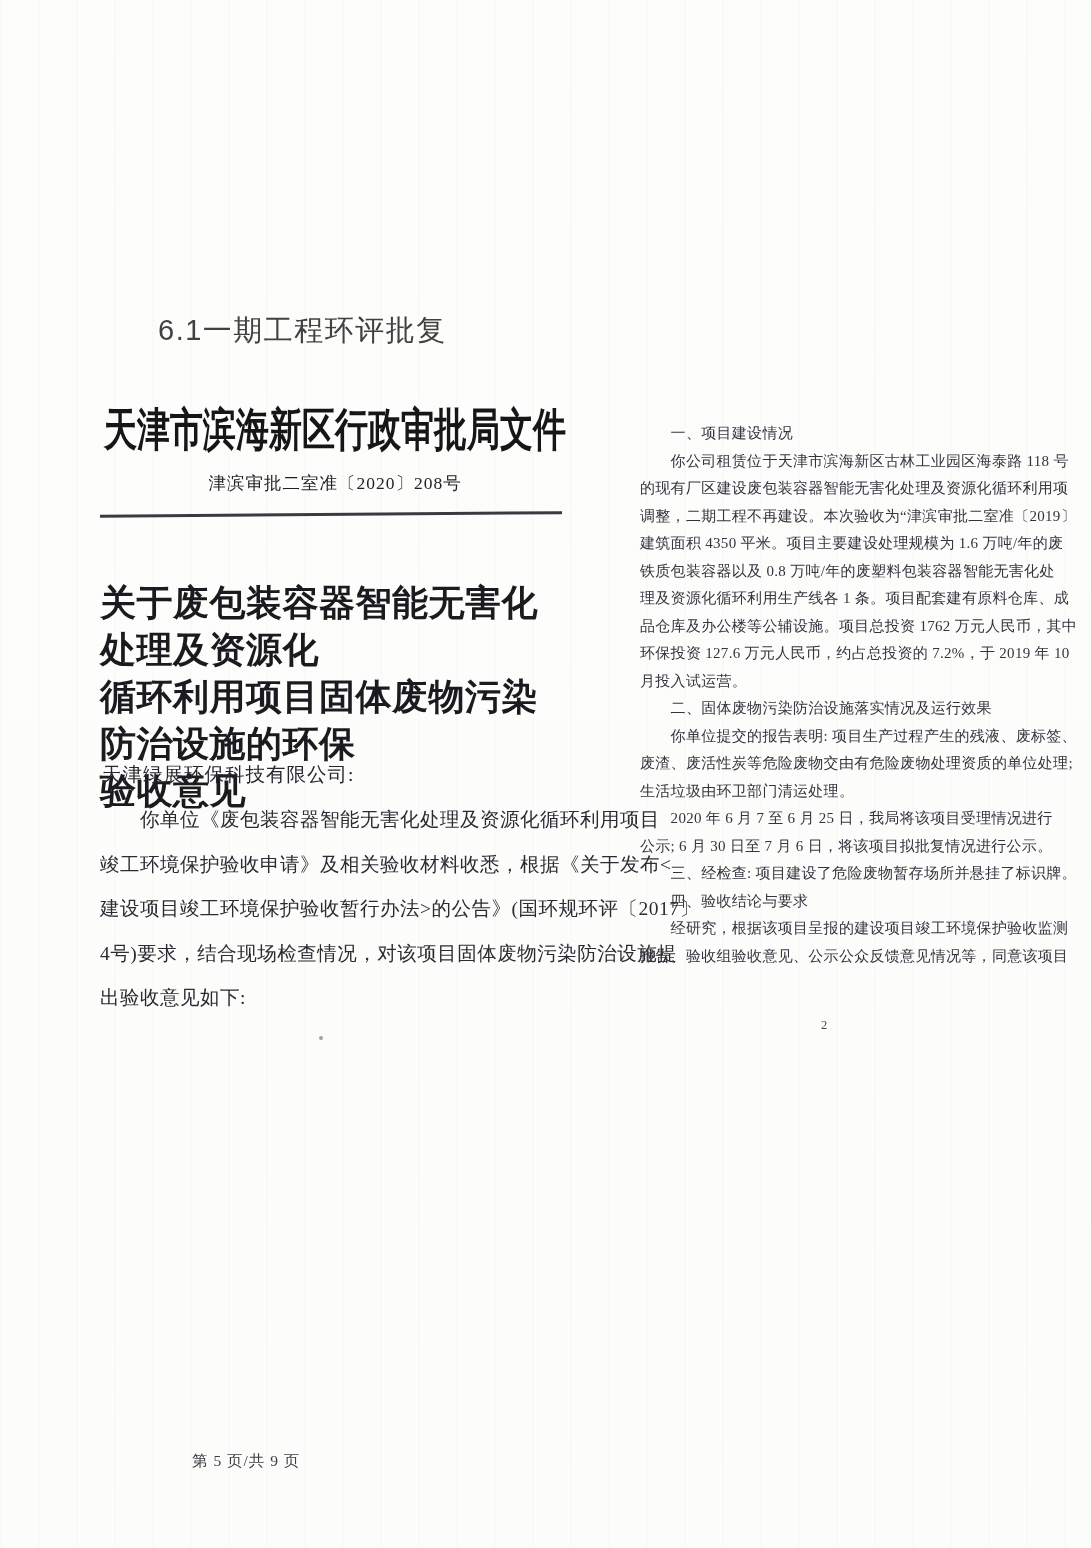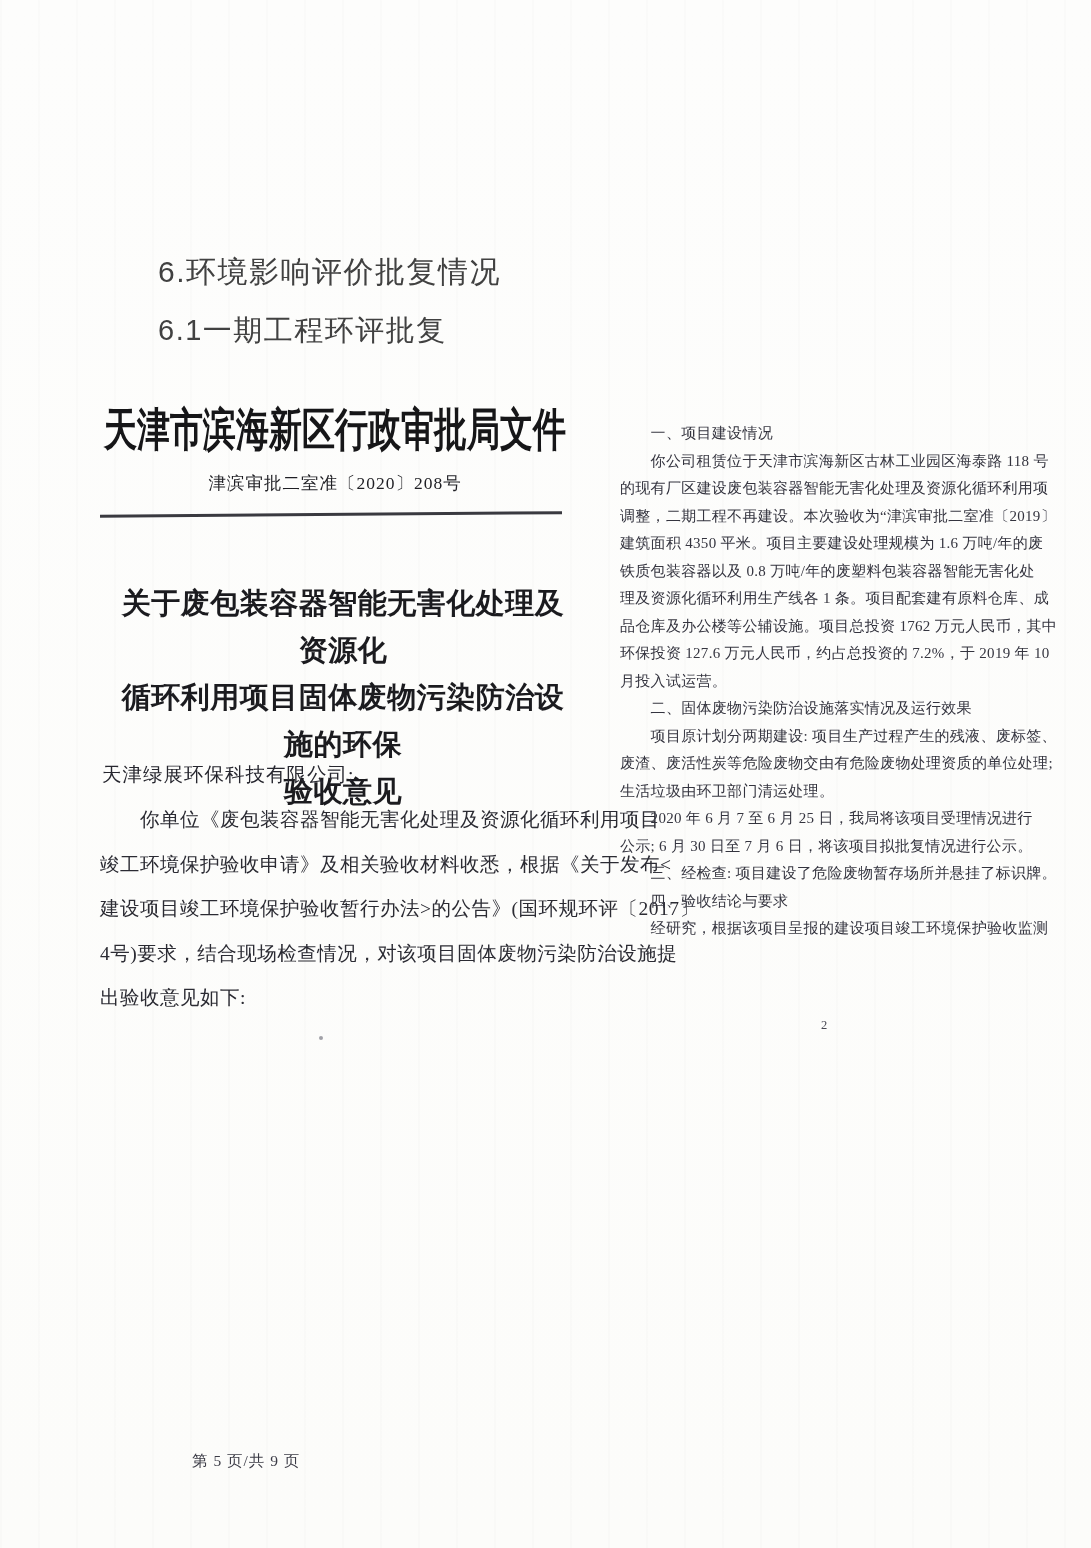--- a/index.html
+++ b/index.html
@@ -33,59 +33,58 @@
   .doc-number{
     position:absolute;left:100px;top:471px;width:470px;
     text-align:center;font-size:17.5px;font-weight:normal;color:#1f1f24;
     letter-spacing:1px;white-space:nowrap;
   }
   .red-rule{
     position:absolute;left:100px;top:513px;width:462px;height:3px;
     background:#3a3a40;transform:rotate(-0.45deg);
   }
   .notice-title{
-    position:absolute;left:108px;top:580px;width:470px;
-    text-align:center;font-size:29px;font-weight:bold;color:#1b1b1f;
+    position:absolute;left:100px;top:580px;width:470px;
+    text-align:left;font-size:36px;font-weight:bold;color:#1b1b1f;
     line-height:47px;letter-spacing:0.5px;
   }
   .salutation{
     position:absolute;left:102px;top:761px;
     font-size:19.5px;color:#26262e;letter-spacing:1px;white-space:nowrap;
   }
   .left-body{
     position:absolute;left:100px;top:798px;width:478px;
     font-size:19.5px;color:#2b2b33;line-height:44.5px;
     letter-spacing:0.5px;
   }
   .left-body div{white-space:nowrap;}
   .right-page{
     position:absolute;left:620px;top:420px;width:428px;
     font-size:15px;color:#34343f;line-height:27.5px;
     letter-spacing:0.3px;
   }
-  .right-page div{white-space:nowrap;}
+  .right-page div{white-space:nowrap;margin-left:20px;}
   .inner-page-number{
     position:absolute;left:821px;top:1018px;
     font-size:12.5px;color:#474752;
   }
   .scan-speck{
     position:absolute;left:319px;top:1036px;width:4px;height:4px;
     border-radius:50%;background:#8a8a92;opacity:0.8;
   }
   .page-footer{
     position:absolute;left:192px;top:1451px;
     font-size:15.5px;color:#3b3b46;letter-spacing:1px;white-space:nowrap;
   }
 </style>
 </head>
 <body>
 
 <div class="scan-page">
 
-  <div id="h-section" class="sec-heading">6.环境影响评价批复情况</div>
 
   <div id="h-subsection" class="sec-heading">6.1一期工程环评批复</div>
 
   <div class="agency-header">天津市滨海新区行政审批局文件</div>
 
   <div class="doc-number">津滨审批二室准〔2020〕208号</div>
 
   <div class="red-rule"></div>
 
   <div class="notice-title">
@@ -109,28 +108,29 @@
       <div>　　你公司租赁位于天津市滨海新区古林工业园区海泰路 118 号</div>
       <div>的现有厂区建设废包装容器智能无害化处理及资源化循环利用项</div>
       <div>调整，二期工程不再建设。本次验收为“津滨审批二室准〔2019〕</div>
       <div>建筑面积 4350 平米。项目主要建设处理规模为 1.6 万吨/年的废</div>
       <div>铁质包装容器以及 0.8 万吨/年的废塑料包装容器智能无害化处</div>
       <div>理及资源化循环利用生产线各 1 条。项目配套建有原料仓库、成</div>
       <div>品仓库及办公楼等公辅设施。项目总投资 1762 万元人民币，其中</div>
       <div>环保投资 127.6 万元人民币，约占总投资的 7.2%，于 2019 年 10</div>
       <div>月投入试运营。</div>
       <div>　　二、固体废物污染防治设施落实情况及运行效果</div>
-      <div>　　项目原计划分两期建设: 项目生产过程产生的残液、废标签、</div>
+      <div>　　你单位提交的报告表明: 项目生产过程产生的残液、废标签、</div>
       <div>废渣、废活性炭等危险废物交由有危险废物处理资质的单位处理;</div>
       <div>生活垃圾由环卫部门清运处理。</div>
       <div>　　2020 年 6 月 7 至 6 月 25 日，我局将该项目受理情况进行</div>
       <div>公示; 6 月 30 日至 7 月 6 日，将该项目拟批复情况进行公示。</div>
       <div>　　三、经检查: 项目建设了危险废物暂存场所并悬挂了标识牌。</div>
       <div>　　四、验收结论与要求</div>
       <div>　　经研究，根据该项目呈报的建设项目竣工环境保护验收监测</div>
+      <div>报告、验收组验收意见、公示公众反馈意见情况等，同意该项目</div>
     </div>
 
   <div class="inner-page-number">2</div>
 
   <div class="scan-speck"></div>
 
   <div class="page-footer">第 5 页/共 9 页</div>
 
 </div>
 

